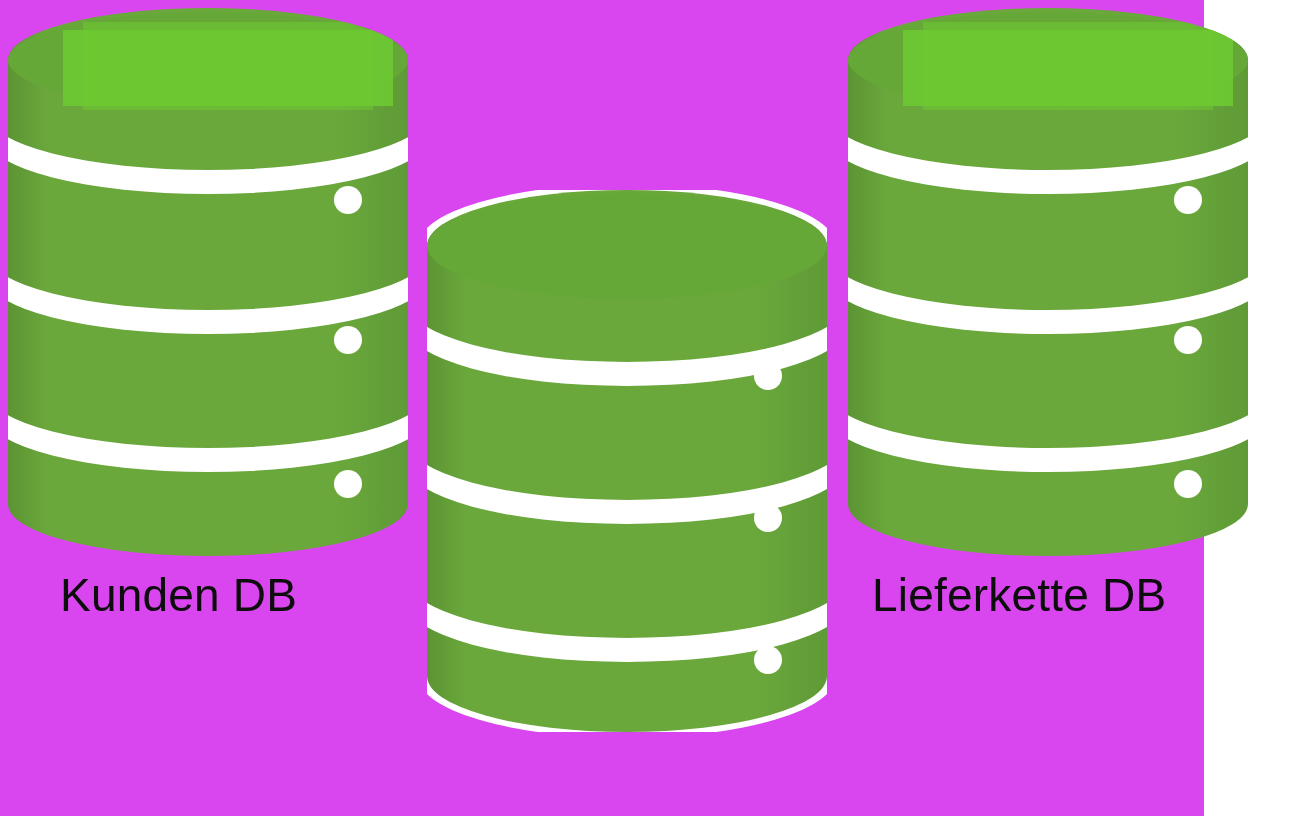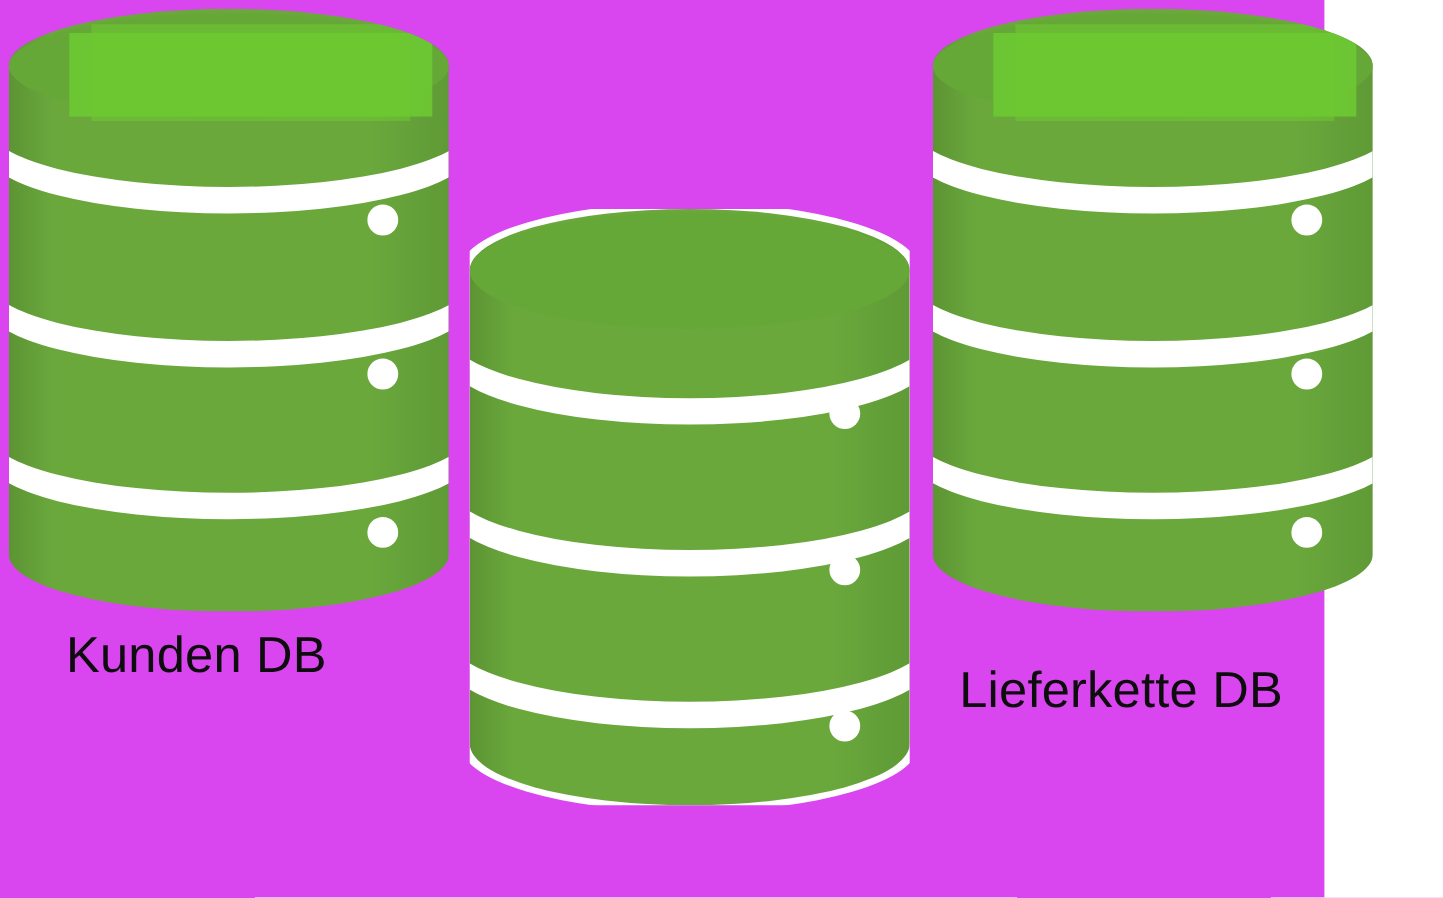--- a/index.html
+++ b/index.html
@@ -30,21 +30,21 @@
     font-family: "Liberation Sans", sans-serif;
     font-size: 46px;
     font-weight: 400;
     color: #0d0d0d;
     white-space: nowrap;
     letter-spacing: 0.2px;
     line-height: 1;
   }
   .label-left   { left: 60px;  top: 572px; }
   .label-center { left: 460px; top: 752px; }
-  .label-right  { left: 872px; top: 572px; margin-top: 32px; }
+  .label-right  { left: 872px; top: 572px; }
 </style>
 </head>
 <body>
 
 <div id="canvas">
 
   <div class="db-node" style="left:8px; top:8px;">
     <svg class="db-svg" width="400" height="548" viewBox="0 0 400 548">
       <defs>
         <clipPath id="clipL">

